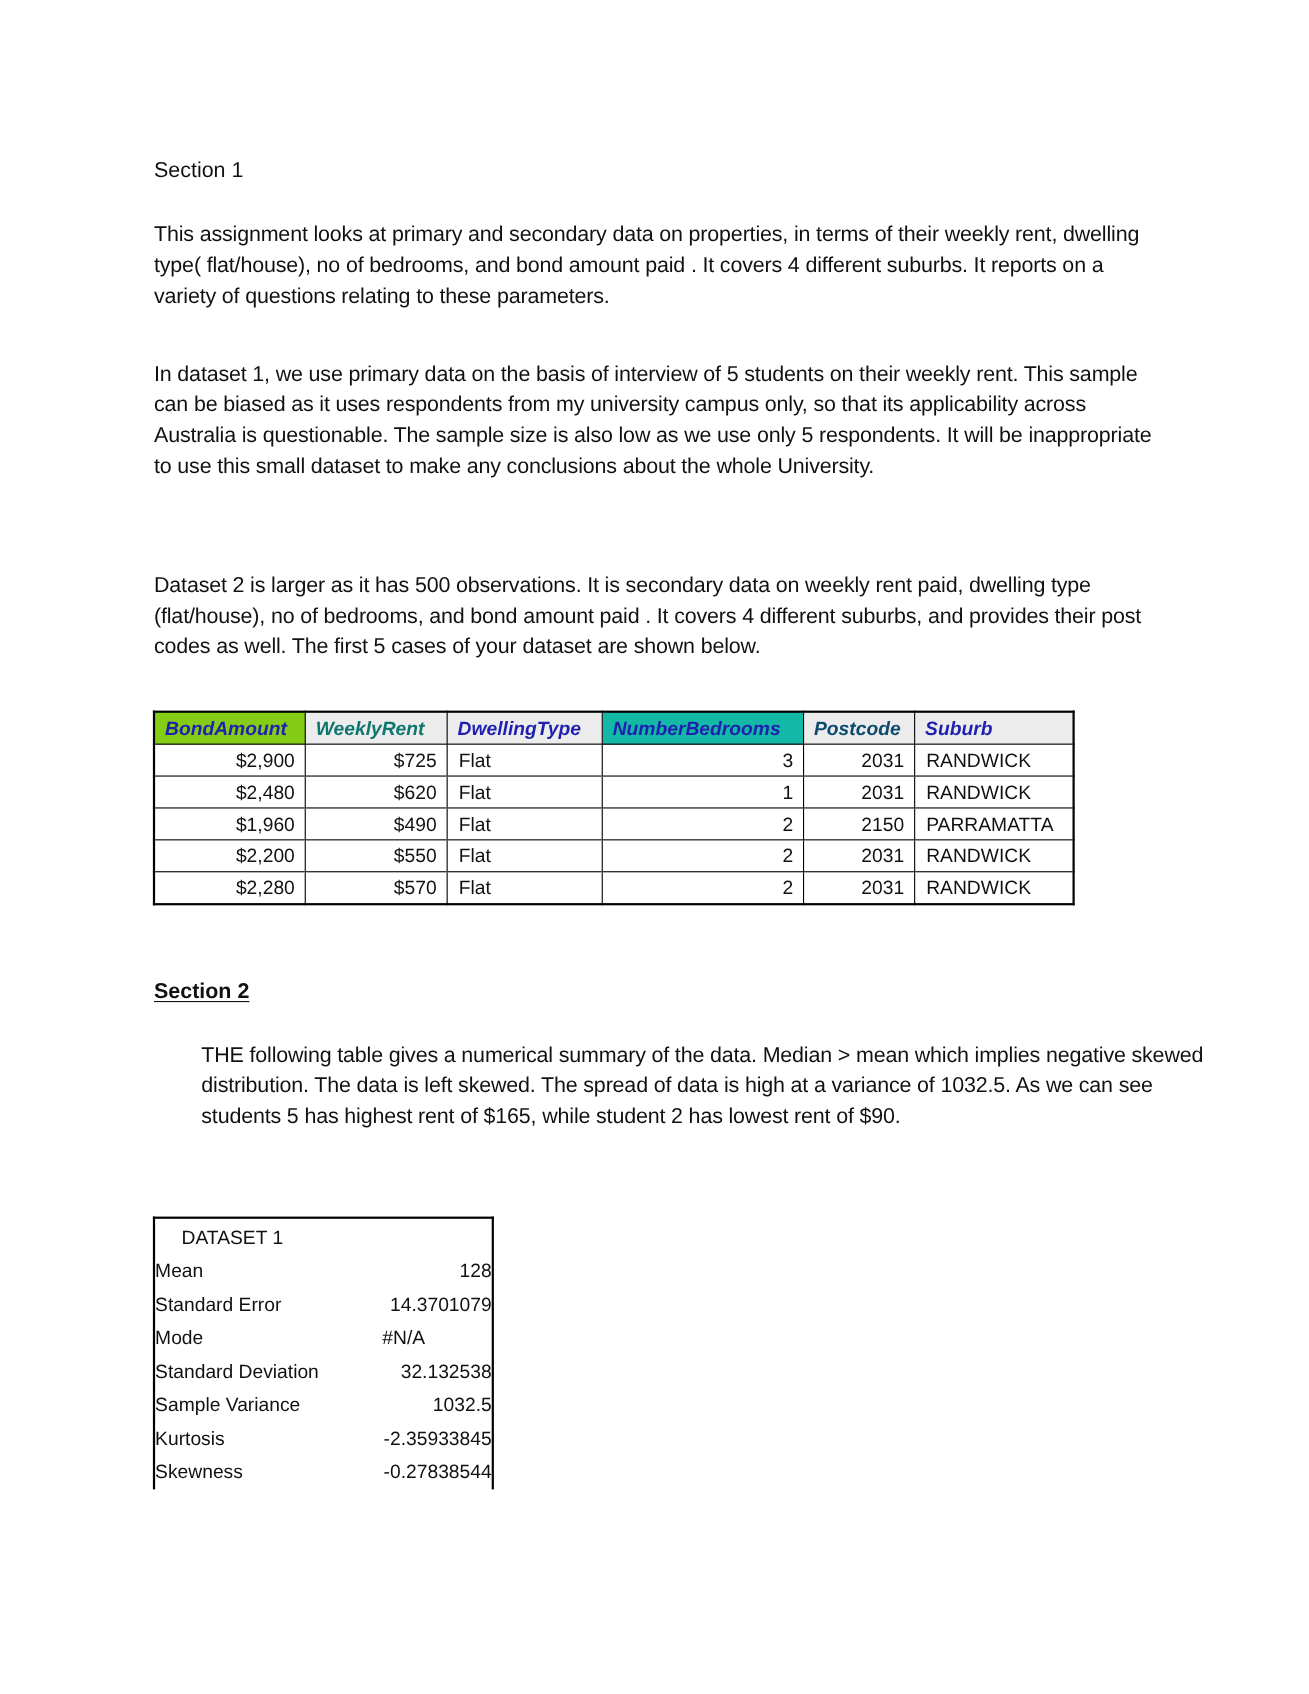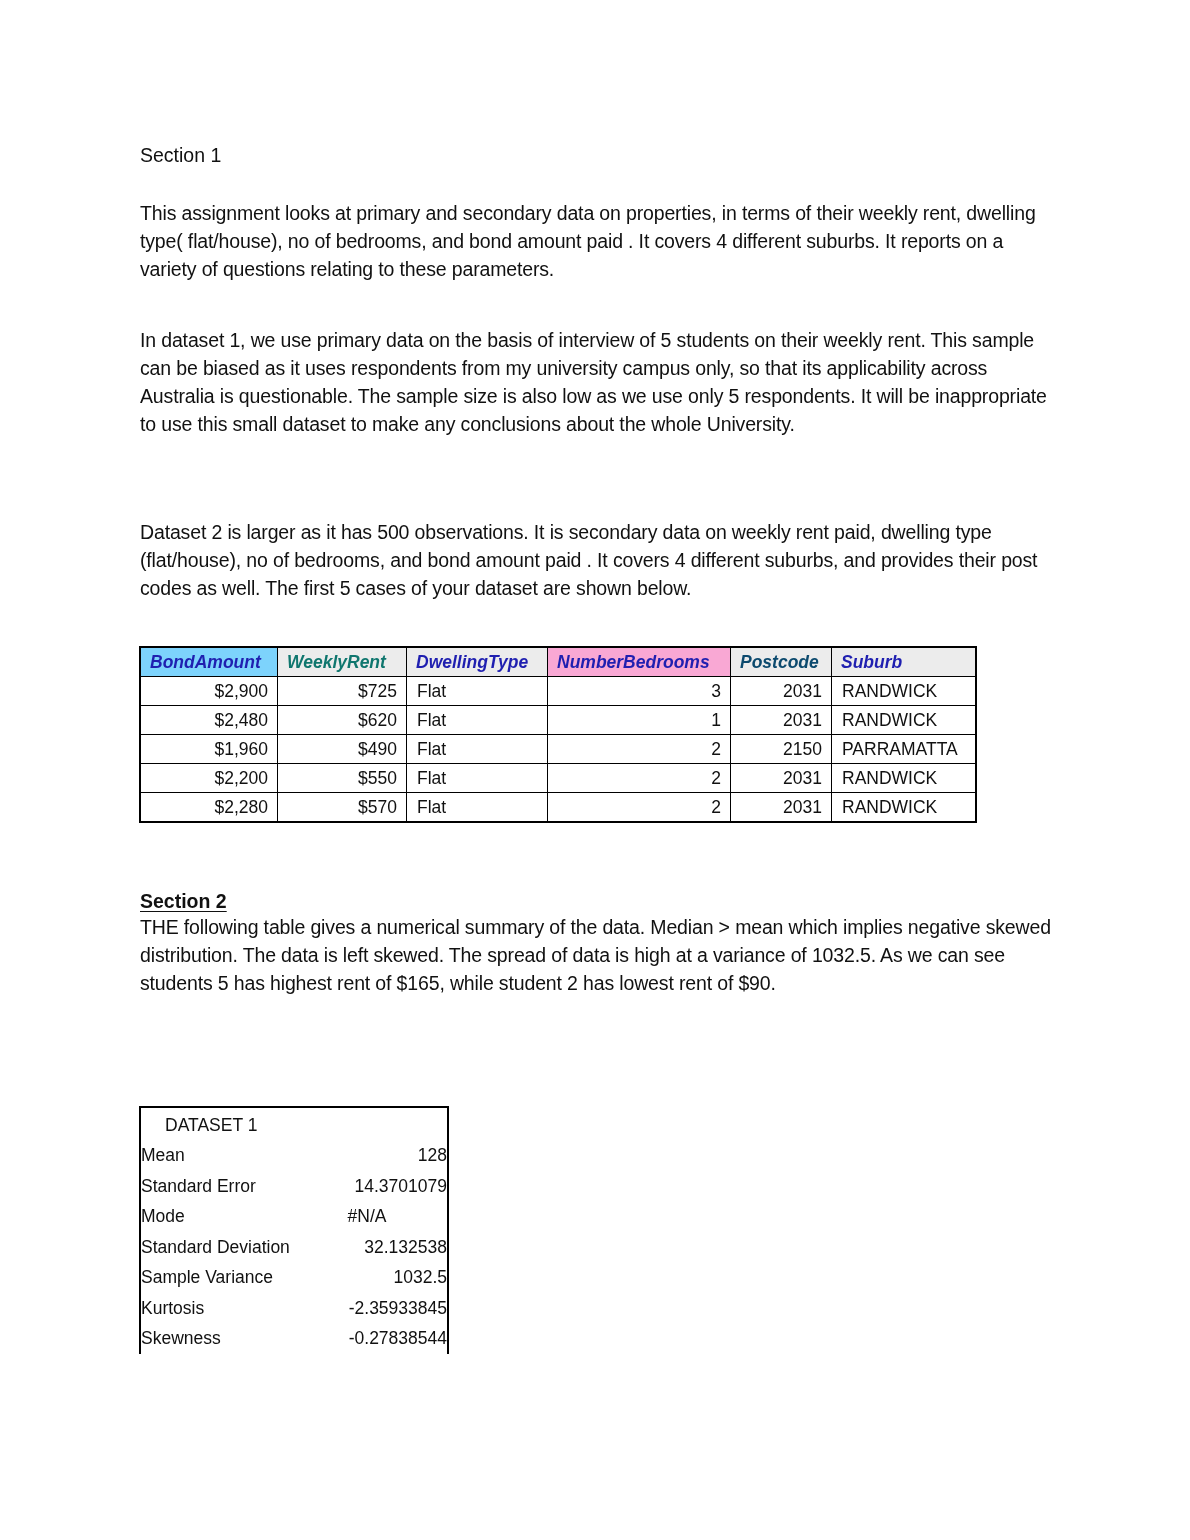--- a/index.html
+++ b/index.html
@@ -116,24 +116,24 @@
 
   <p class="para" style="top:199px;">This assignment looks at primary and secondary data on properties, in terms of their weekly rent, dwelling type( flat/house), no of bedrooms, and bond amount paid . It covers 4 different suburbs.  It reports on a variety of questions relating to these parameters.</p>
 
   <p class="para" style="top:326px;">In dataset 1, we use primary data on the basis of interview of 5 students on their weekly rent. This sample can be biased as it uses respondents from my university campus only, so that its applicability across Australia is questionable. The sample size is also low as we use only 5 respondents. It will be inappropriate to use this small dataset to make any conclusions about the whole University.</p>
 
   <p class="para" style="top:518px;">Dataset 2 is larger as it has 500 observations. It is secondary data on weekly rent paid, dwelling type (flat/house), no of bedrooms, and bond amount paid . It covers 4 different suburbs, and provides their post codes as well. The first 5 cases of your dataset are shown below.</p>
 
   <table class="d2">
     <thead>
       <tr>
-        <th class="c-bond" style="color: rgb(31, 31, 176); background: #7dd3fc;">BondAmount</th>
+        <th class="c-bond" style="color: rgb(31, 31, 176); background: #84cc16;">BondAmount</th>
         <th class="c-rent" style="color: #0f766e; background: rgb(236, 236, 236);">WeeklyRent</th>
         <th class="c-dwell" style="color: rgb(31, 31, 176); background: rgb(236, 236, 236);">DwellingType</th>
-        <th class="c-bed" style="color: rgb(31, 31, 176); background: #f9a8d4;">NumberBedrooms</th>
+        <th class="c-bed" style="color: rgb(31, 31, 176); background: #14b8a6;">NumberBedrooms</th>
         <th class="c-post" style="color: #0c4a6e; background: rgb(236, 236, 236);">Postcode</th>
         <th class="c-sub" style="color: rgb(31, 31, 176); background: rgb(236, 236, 236);">Suburb</th>
       </tr>
     </thead>
     <tbody>
       <tr>
         <td class="num">$2,900</td>
         <td class="num">$725</td>
         <td class="txt">Flat</td>
         <td class="num">3</td>
@@ -170,21 +170,21 @@
         <td class="txt">Flat</td>
         <td class="num">2</td>
         <td class="num">2031</td>
         <td class="txt">RANDWICK</td>
       </tr>
     </tbody>
   </table>
 
   <p class="heading underline" style="top:888px;">Section 2 </p>
 
-  <p class="para" style="top:913px;">THE following table gives a numerical summary of the data. Median &gt; mean which implies negative skewed distribution. The data is left skewed. The spread of data is high at a variance of 1032.5. As we can see students 5 has highest rent of $165, while student 2 has lowest rent of $90.</p>
+  <p class="para" style="top:945px;margin-left:43px;">THE following table gives a numerical summary of the data. Median &gt; mean which implies negative skewed distribution. The data is left skewed. The spread of data is high at a variance of 1032.5. As we can see students 5 has highest rent of $165, while student 2 has lowest rent of $90.</p>
 
   <div class="summary">
     <div class="row first">
       <span class="lbl">DATASET 1</span>
     </div>
     <div class="row">
       <span class="lbl">Mean</span>
       <span class="val">128</span>
     </div>
     <div class="row">

